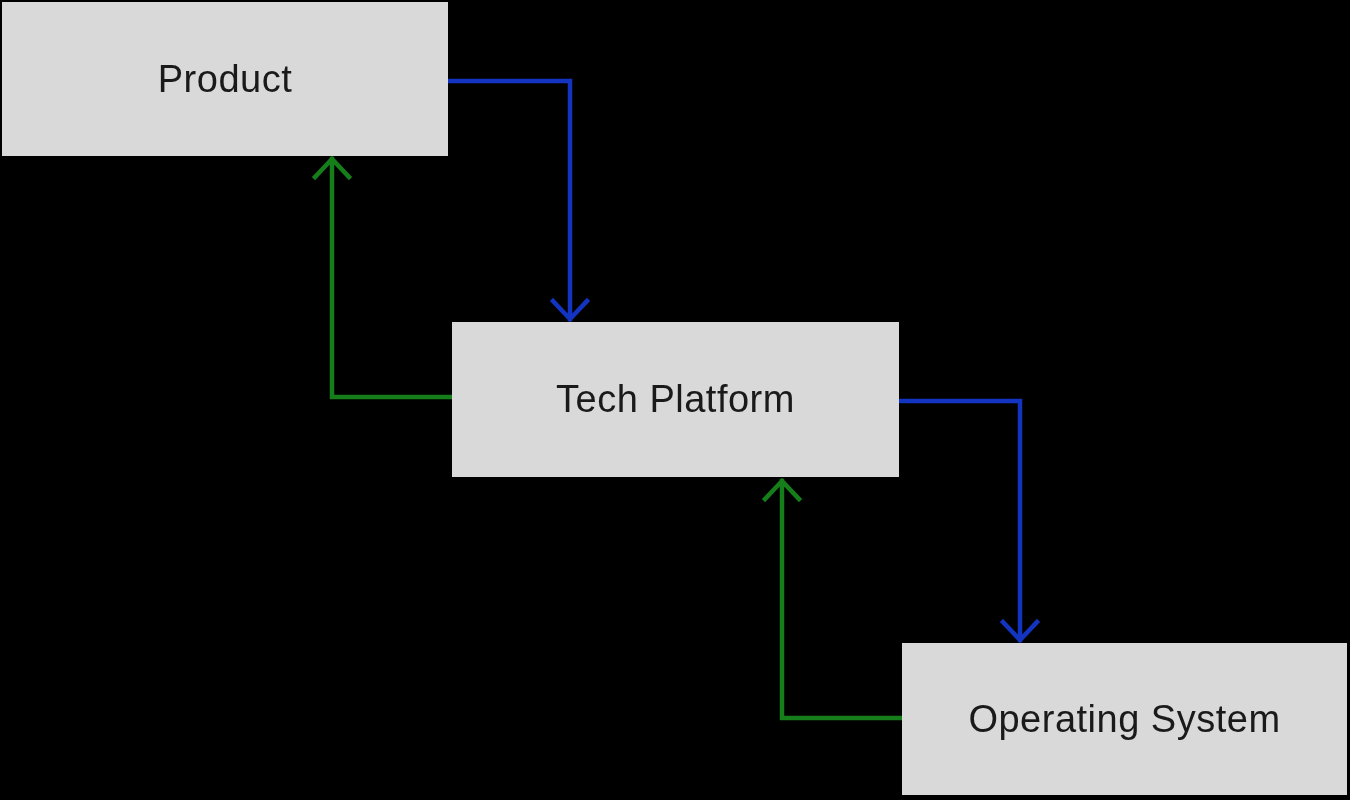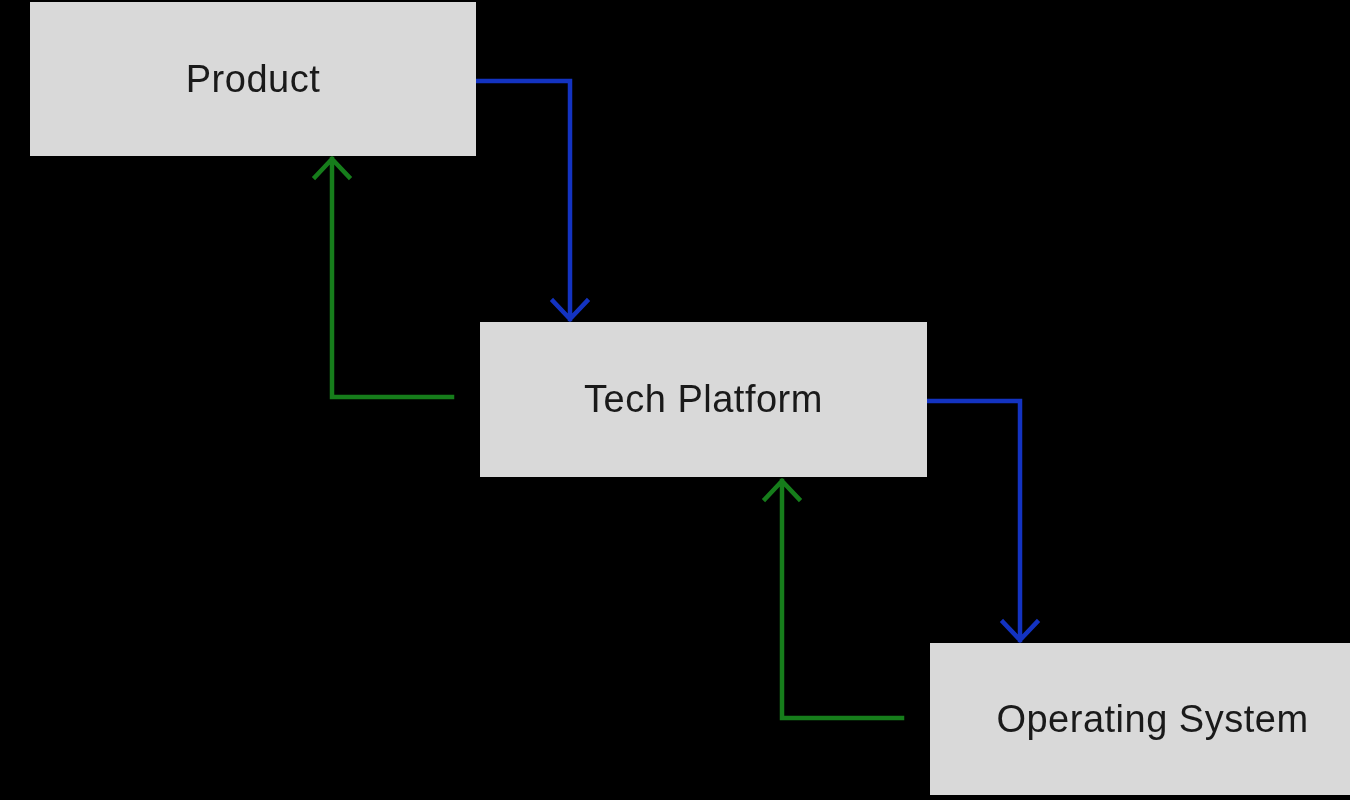--- a/index.html
+++ b/index.html
@@ -27,21 +27,20 @@
     stroke-width: 4.5;
     stroke-linecap: square;
     stroke-linejoin: miter;
   }
   .node {
     position: absolute;
     background: #d9d9d9;
     display: flex;
     align-items: center;
     justify-content: center;
-    margin-left: 28px;
   }
   .node-label {
     font-size: 38px;
     font-weight: 400;
     color: #1a1a1a;
     letter-spacing: 0.5px;
     white-space: nowrap;
   }
   .node-product            { left: 2px;   top: 2px;   width: 446px; height: 154px; }
   .node-tech-platform      { left: 452px; top: 322px; width: 447px; height: 155px; }

